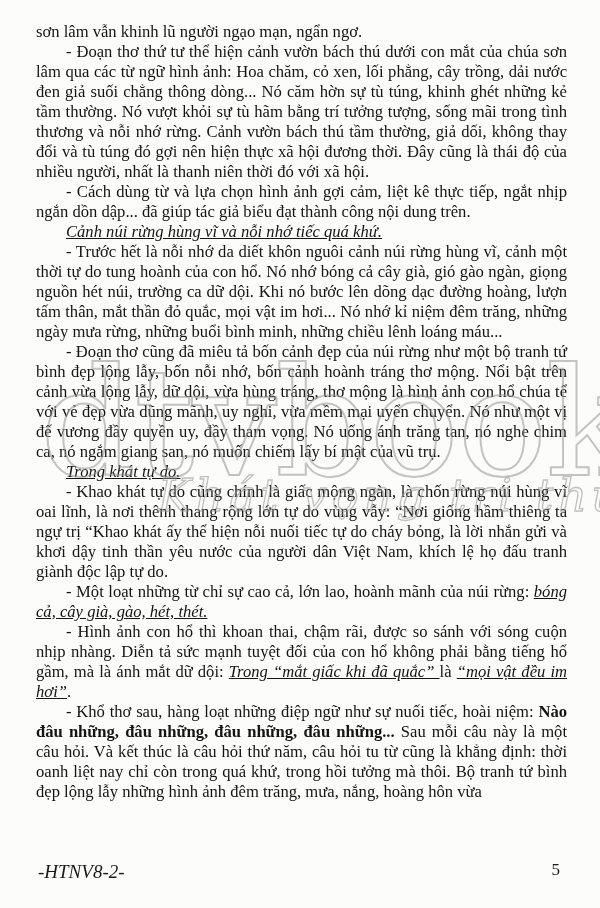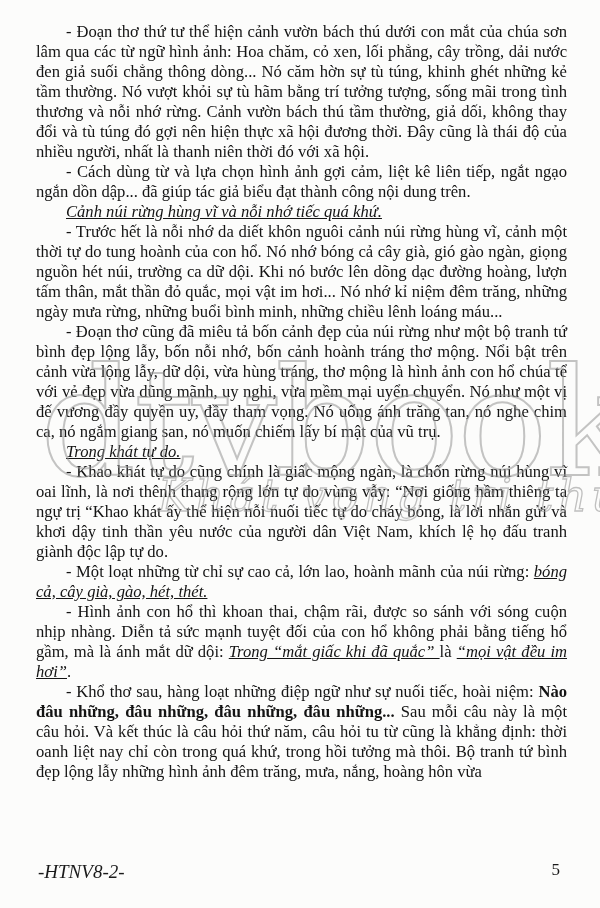--- a/index.html
+++ b/index.html
@@ -62,22 +62,23 @@
     position:absolute; right:40px; top:860px;
     font-size:17px; color:#1a1a1a; z-index:2;
   }
 </style>
 </head>
 <body>
 
 <div class="page">
 
   <div class="text-block">
+      <p class="no-indent"><span class="seg-normal">sơn lâm vẫn khinh lũ người ngạo mạn, ngẩn ngơ.</span></p>
       <p><span class="seg-normal">- Đoạn thơ thứ tư thể hiện cảnh vườn bách thú dưới con mắt của chúa sơn lâm qua các từ ngữ hình ảnh: Hoa chăm, cỏ xen, lối phẳng, cây trồng, dải nước đen giả suối chẳng thông dòng... Nó căm hờn sự tù túng, khinh ghét những kẻ tầm thường. Nó vượt khỏi sự tù hãm bằng trí tưởng tượng, sống mãi trong tình thương và nỗi nhớ rừng. Cảnh vườn bách thú tầm thường, giả dối, không thay đổi và tù túng đó gợi nên hiện thực xã hội đương thời. Đây cũng là thái độ của nhiều người, nhất là thanh niên thời đó với xã hội.</span></p>
-      <p><span class="seg-normal">- Cách dùng từ và lựa chọn hình ảnh gợi cảm, liệt kê liên tiếp, ngắt ngạo ngắn dồn dập... đã giúp tác giả biểu đạt thành công nội dung trên.</span></p>
+      <p><span class="seg-normal">- Cách dùng từ và lựa chọn hình ảnh gợi cảm, liệt kê thực tiếp, ngắt nhịp ngắn dồn dập... đã giúp tác giả biểu đạt thành công nội dung trên.</span></p>
       <p><span class="seg-italic">Cảnh núi rừng hùng vĩ và nỗi nhớ tiếc quá khứ.</span></p>
       <p><span class="seg-normal">- Trước hết là nỗi nhớ da diết khôn nguôi cảnh núi rừng hùng vĩ, cảnh một thời tự do tung hoành của con hổ. Nó nhớ bóng cả cây già, gió gào ngàn, giọng nguồn hét núi, trường ca dữ dội. Khi nó bước lên dõng dạc đường hoàng, lượn tấm thân, mắt thần đỏ quắc, mọi vật im hơi... Nó nhớ kỉ niệm đêm trăng, những ngày mưa rừng, những buổi bình minh, những chiều lênh loáng máu...</span></p>
       <p><span class="seg-normal">- Đoạn thơ cũng đã miêu tả bốn cảnh đẹp của núi rừng như một bộ tranh tứ bình đẹp lộng lẫy, bốn nỗi nhớ, bốn cảnh hoành tráng thơ mộng. Nổi bật trên cảnh vừa lộng lẫy, dữ dội, vừa hùng tráng, thơ mộng là hình ảnh con hổ chúa tể với vẻ đẹp vừa dũng mãnh, uy nghi, vừa mềm mại uyển chuyển. Nó như một vị đế vương đầy quyền uy, đầy tham vọng. Nó uống ánh trăng tan, nó nghe chim ca, nó ngắm giang san, nó muốn chiếm lấy bí mật của vũ trụ.</span></p>
       <p><span class="seg-italic">Trong khát tự do.</span></p>
       <p><span class="seg-normal">- Khao khát tự do cũng chính là giấc mộng ngàn, là chốn rừng núi hùng vĩ oai lĩnh, là nơi thênh thang rộng lớn tự do vùng vẫy: “Nơi giống hầm thiêng ta ngự trị “Khao khát ấy thể hiện nỗi nuối tiếc tự do cháy bỏng, là lời nhắn gửi và khơi dậy tinh thần yêu nước của người dân Việt Nam, khích lệ họ đấu tranh giành độc lập tự do.</span></p>
       <p><span class="seg-normal">- Một loạt những từ chỉ sự cao cả, lớn lao, hoành mãnh của núi rừng: </span><span class="seg-italic">bóng cả, cây già, gào, hét, thét.</span></p>
       <p><span class="seg-normal">- Hình ảnh con hổ thì khoan thai, chậm rãi, được so sánh với sóng cuộn nhịp nhàng. Diễn tả sức mạnh tuyệt đối của con hổ không phải bằng tiếng hổ gầm, mà là ánh mắt dữ dội: </span><span class="seg-italic">Trong “mắt giấc khi đã quắc” </span><span class="seg-normal">là </span><span class="seg-italic">“mọi vật đều im hơi”</span><span class="seg-normal">.</span></p>
       <p><span class="seg-normal">- Khổ thơ sau, hàng loạt những điệp ngữ như sự nuối tiếc, hoài niệm: </span><span class="seg-bold">Nào đâu những, đâu những, đâu những, đâu những...</span><span class="seg-normal"> Sau mỗi câu này là một câu hỏi. Và kết thúc là câu hỏi thứ năm, câu hỏi tu từ cũng là khẳng định: thời oanh liệt nay chỉ còn trong quá khứ, trong hồi tưởng mà thôi. Bộ tranh tứ bình đẹp lộng lẫy những hình ảnh đêm trăng, mưa, nắng, hoàng hôn vừa</span></p>
     </div>
 

